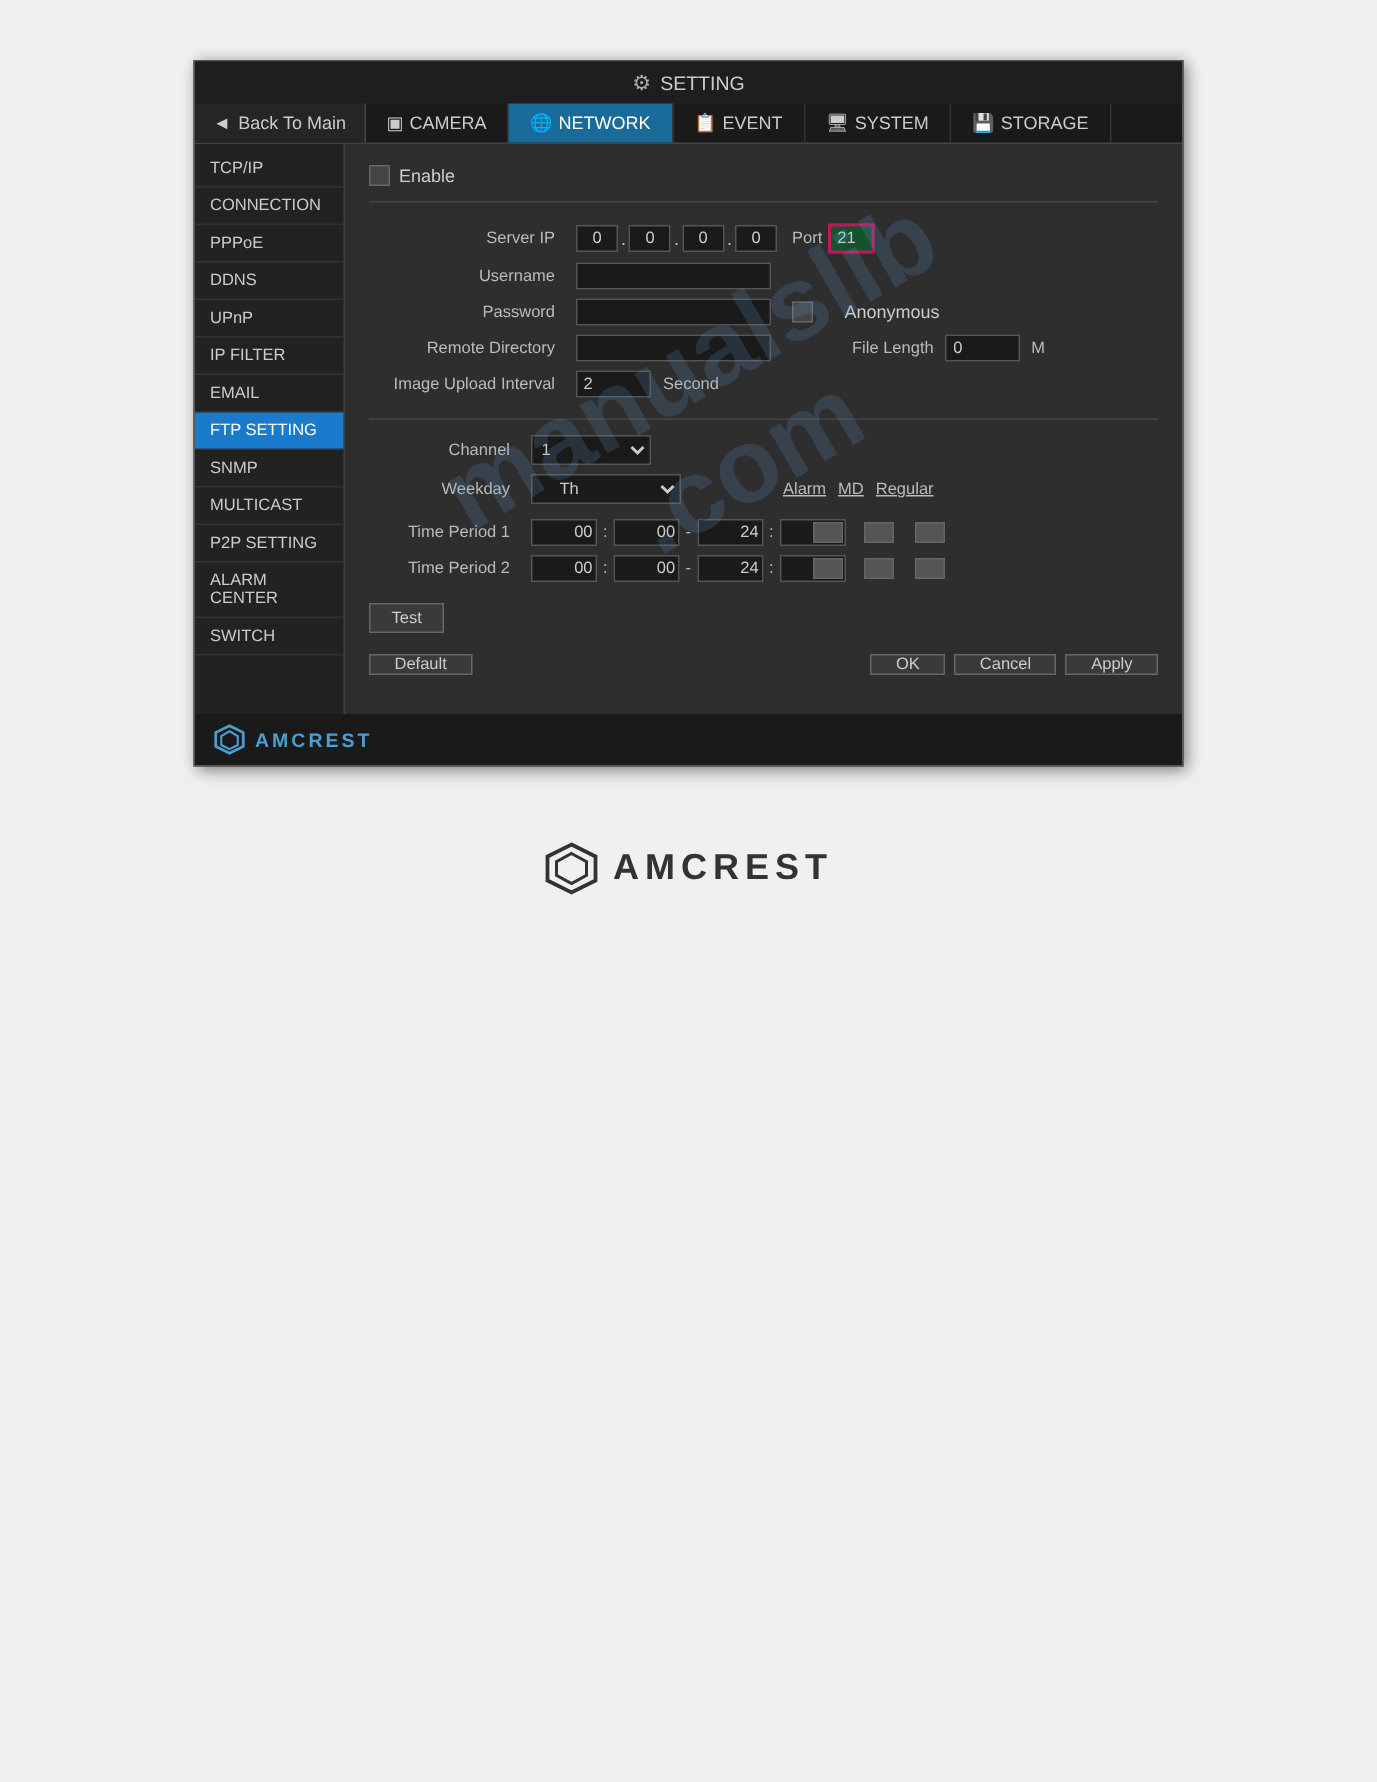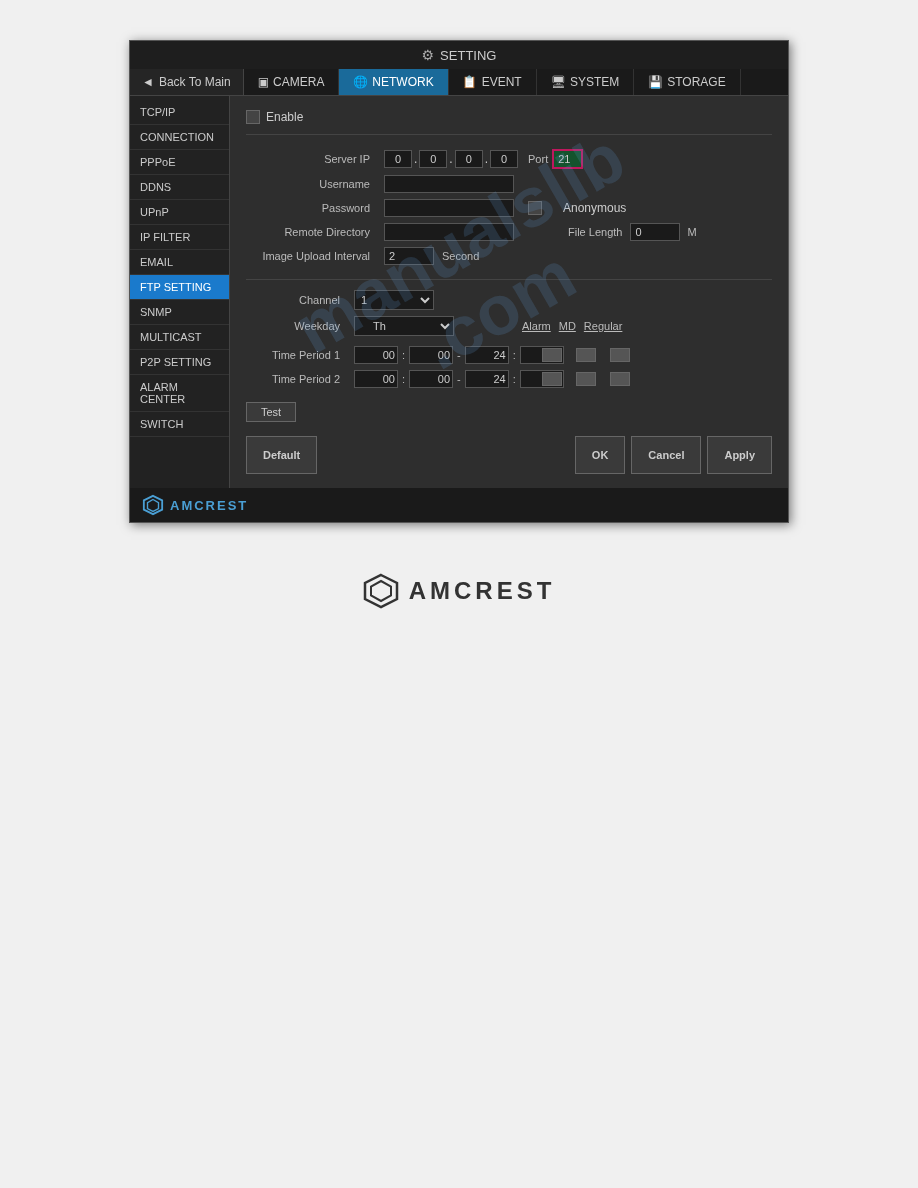--- a/index.html
+++ b/index.html
@@ -252,27 +252,26 @@
       cursor: pointer;
       display: inline-block;
     }
 
     .btn-row {
       display: flex;
       gap: 6px;
       margin-top: 14px;
     }
     .btn {
-      padding: 12px 16px;
+      padding: 0 16px;
       font-size: 11px;
       cursor: pointer;
       border: 1px solid #666;
       color: #ccc;
       background: #3a3a3a;
-      font-weight: bold;
     }
     .btn-default { margin-right: auto; }
 
     .test-btn {
       padding: 3px 14px;
       font-size: 11px;
       background: #3a3a3a;
       border: 1px solid #666;
       color: #ccc;
       cursor: pointer;

